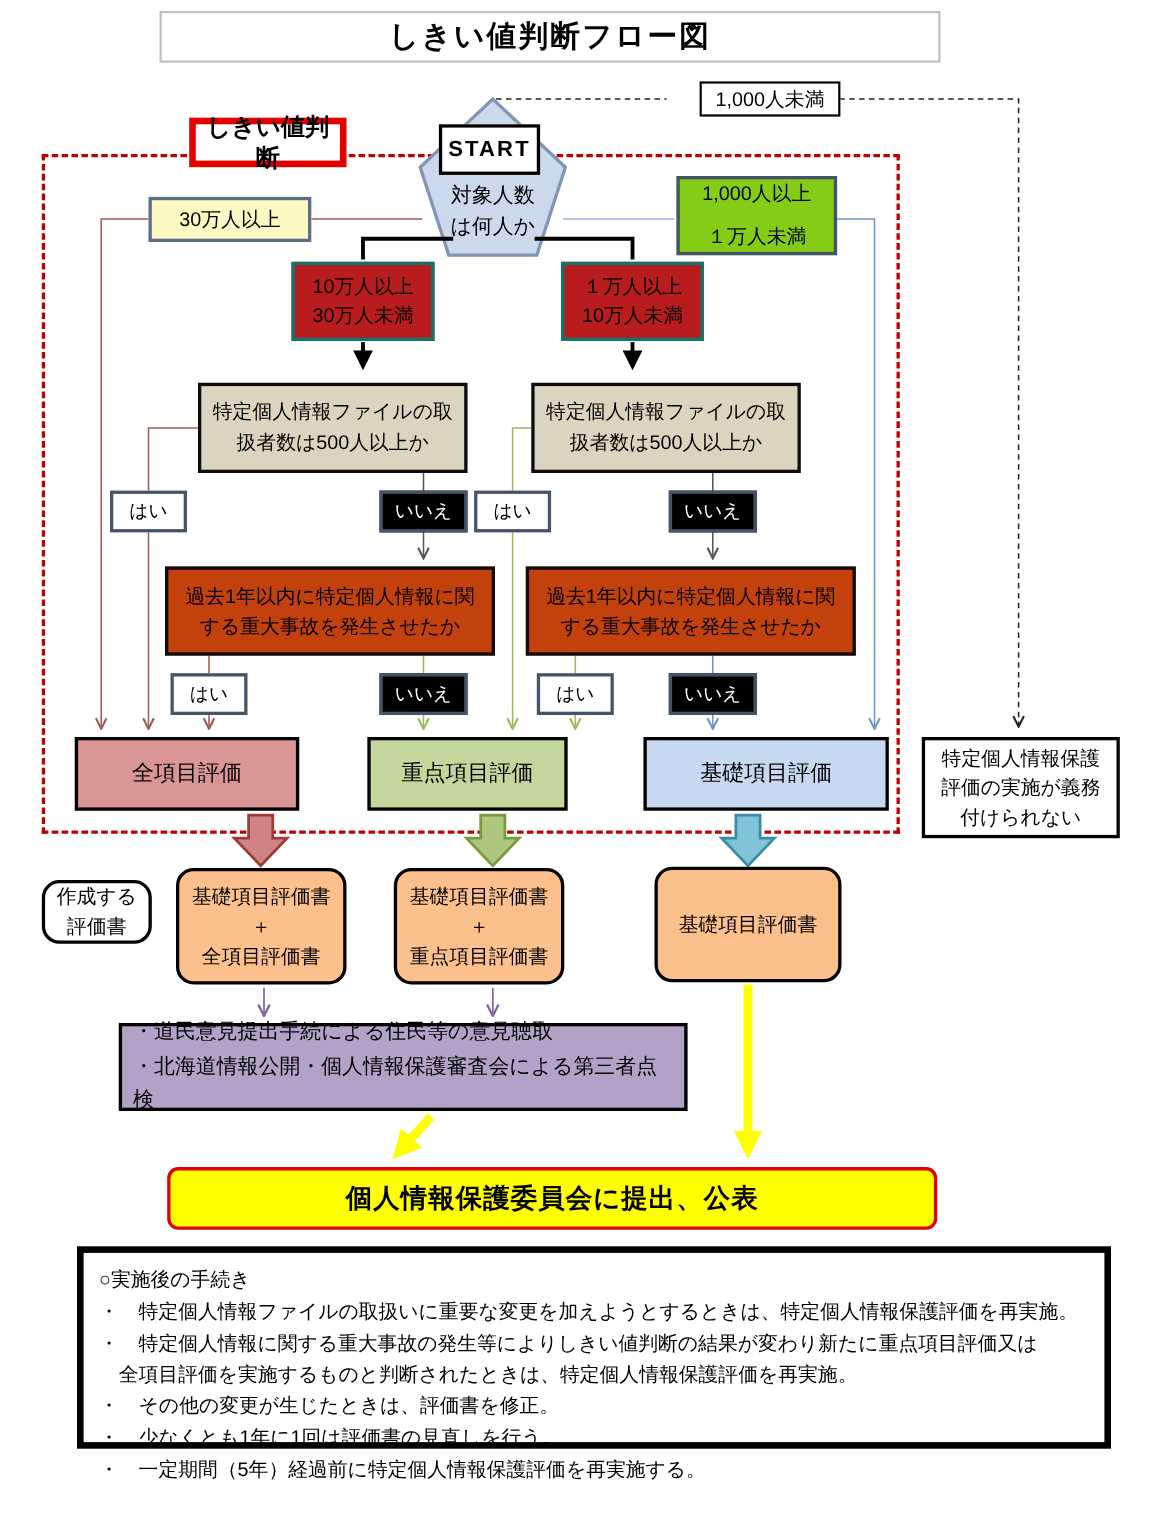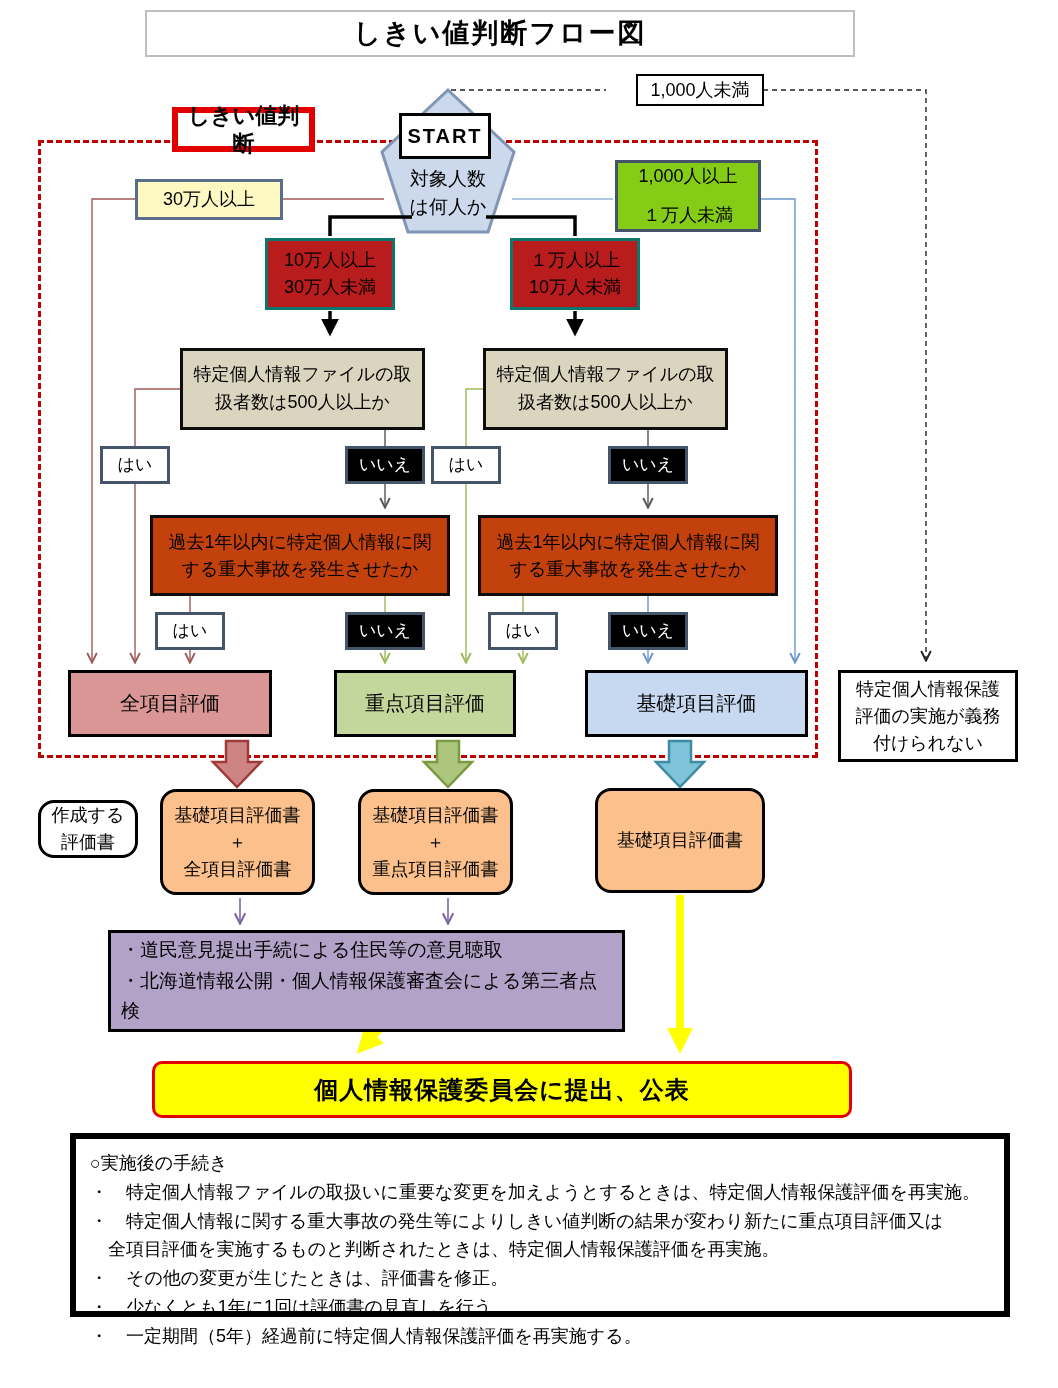--- a/index.html
+++ b/index.html
@@ -227,21 +227,21 @@
   </div>
   <div class="box round orange" style="left:358px;top:789px;width:155px;height:106px;">
     <span>基礎項目評価書</span>
     <span>＋</span>
     <span>重点項目評価書</span>
   </div>
   <div class="box round orange" style="left:595px;top:788px;width:170px;height:105px;">
     <span>基礎項目評価書</span>
   </div>
 
-  <div class="box purplebox" style="left:108px;top:930px;width:517px;height:102px;">
+  <div class="box purplebox" style="left:108px;top:930px;width:517px;height:80px;">
     <div>・道民意見提出手続による住民等の意見聴取</div>
     <div>・北海道情報公開・個人情報保護審査会による第三者点検</div>
   </div>
 
   <div class="box submit" style="left:152px;top:1061px;width:700px;height:57px;">
     <span>個人情報保護委員会に提出、公表</span>
   </div>
 
   <div class="box notes" style="left:70px;top:1133px;width:940px;height:184px;">
     <div>○実施後の手続き</div>

